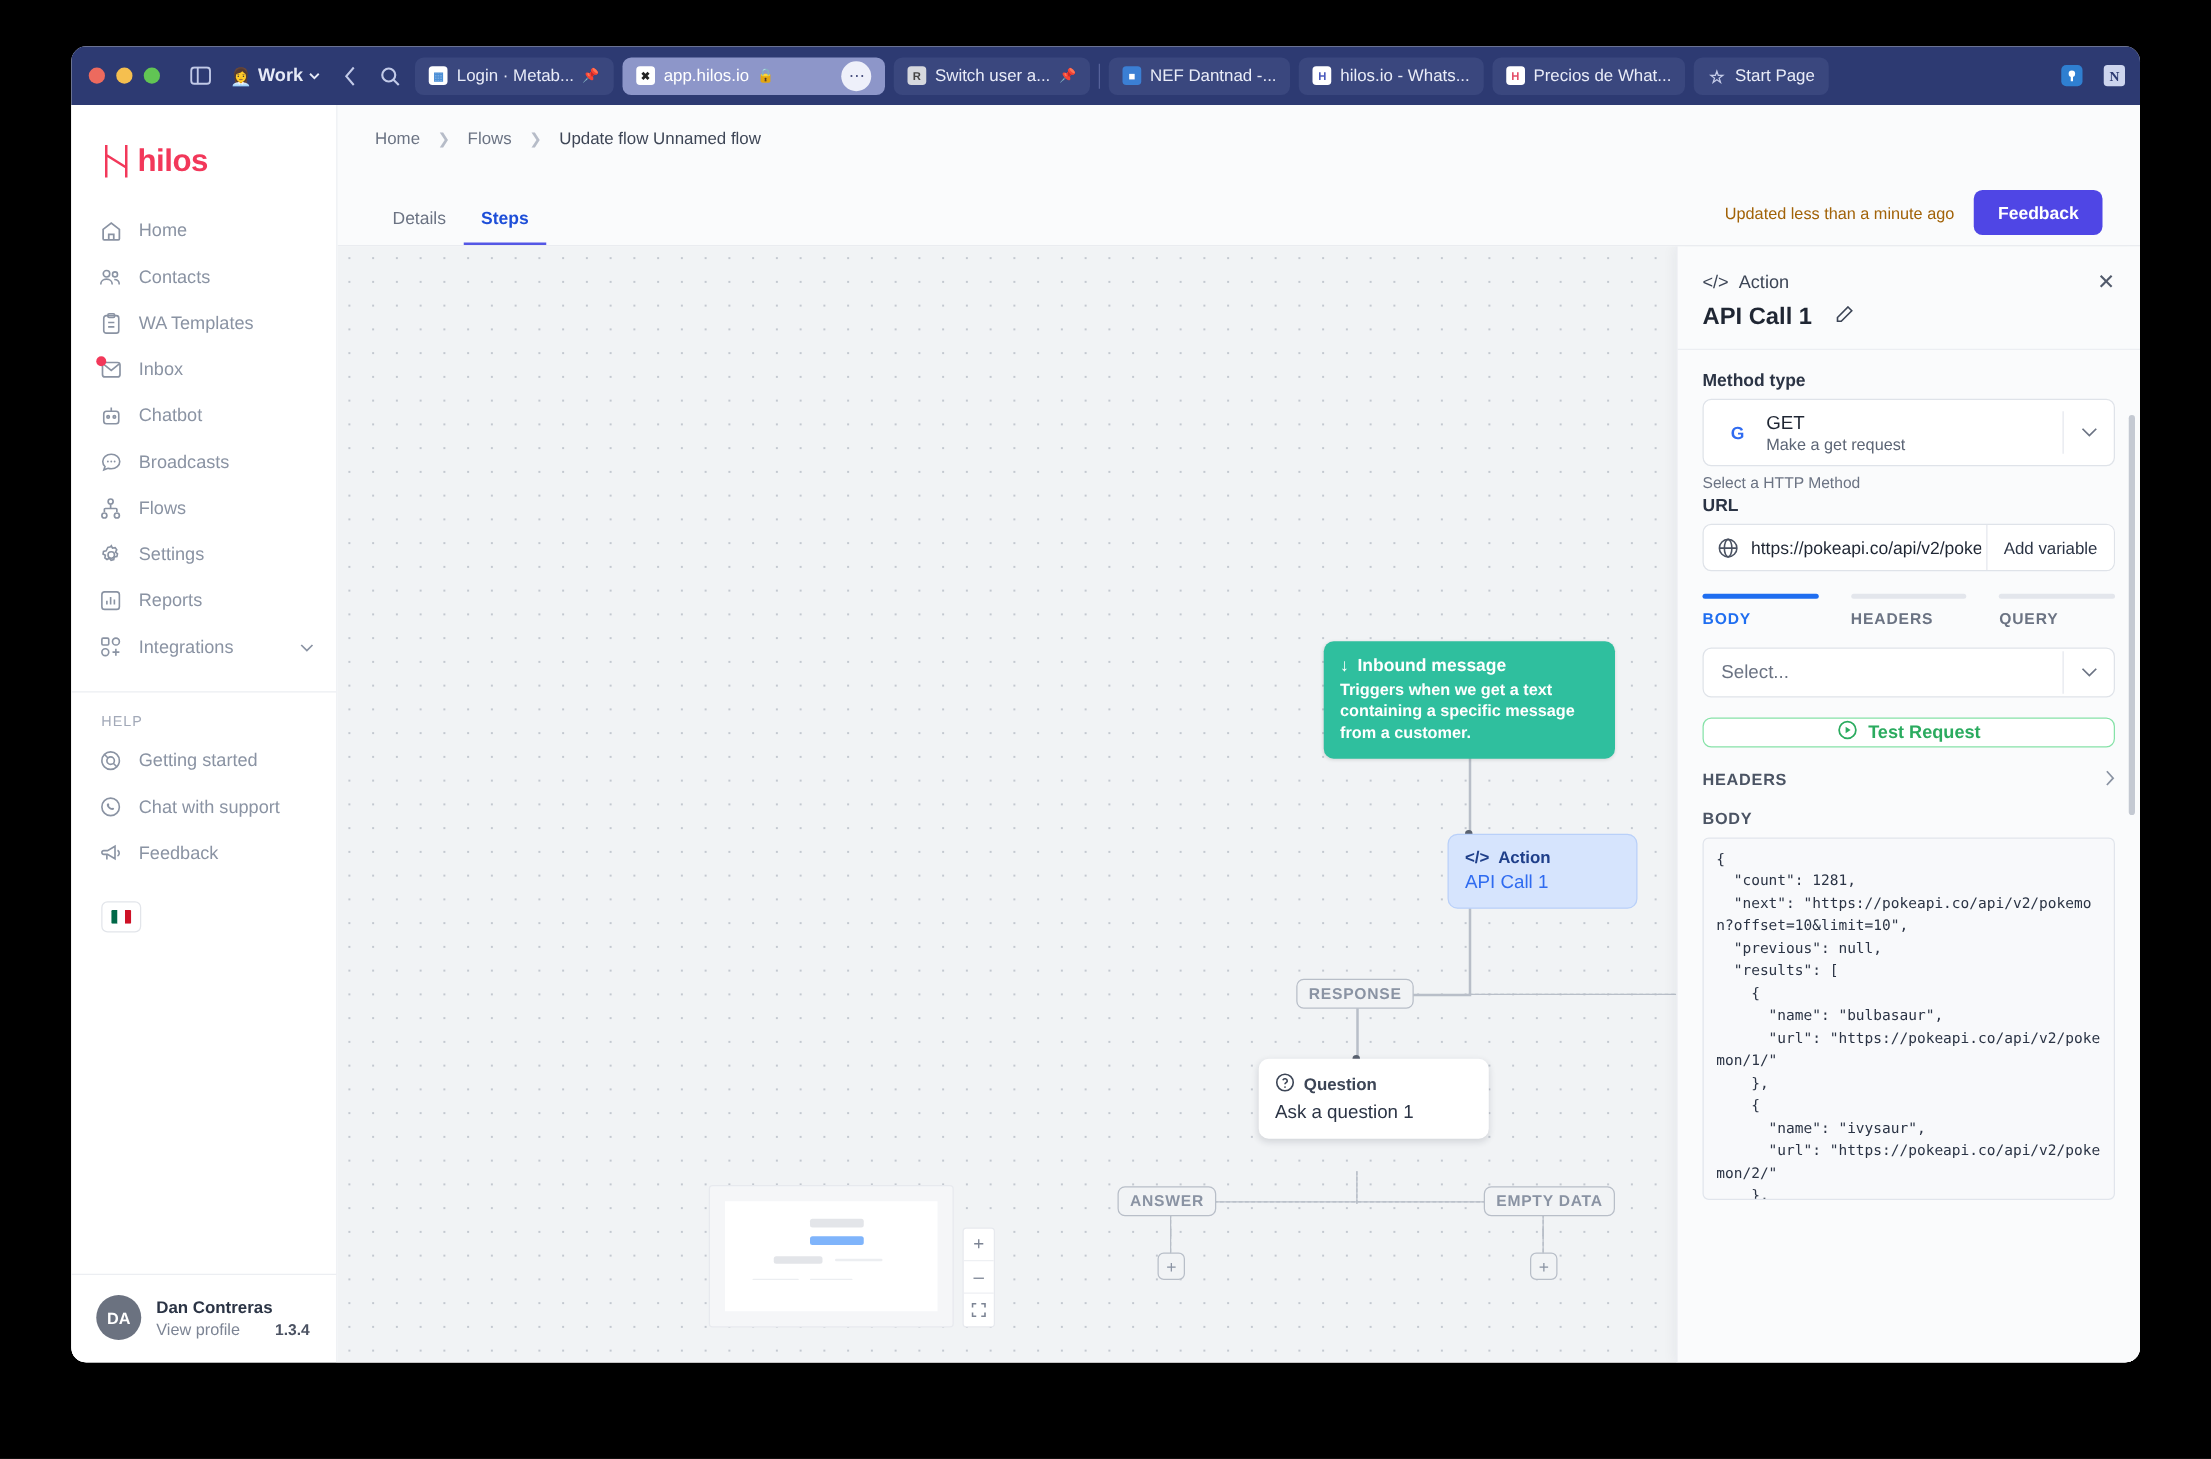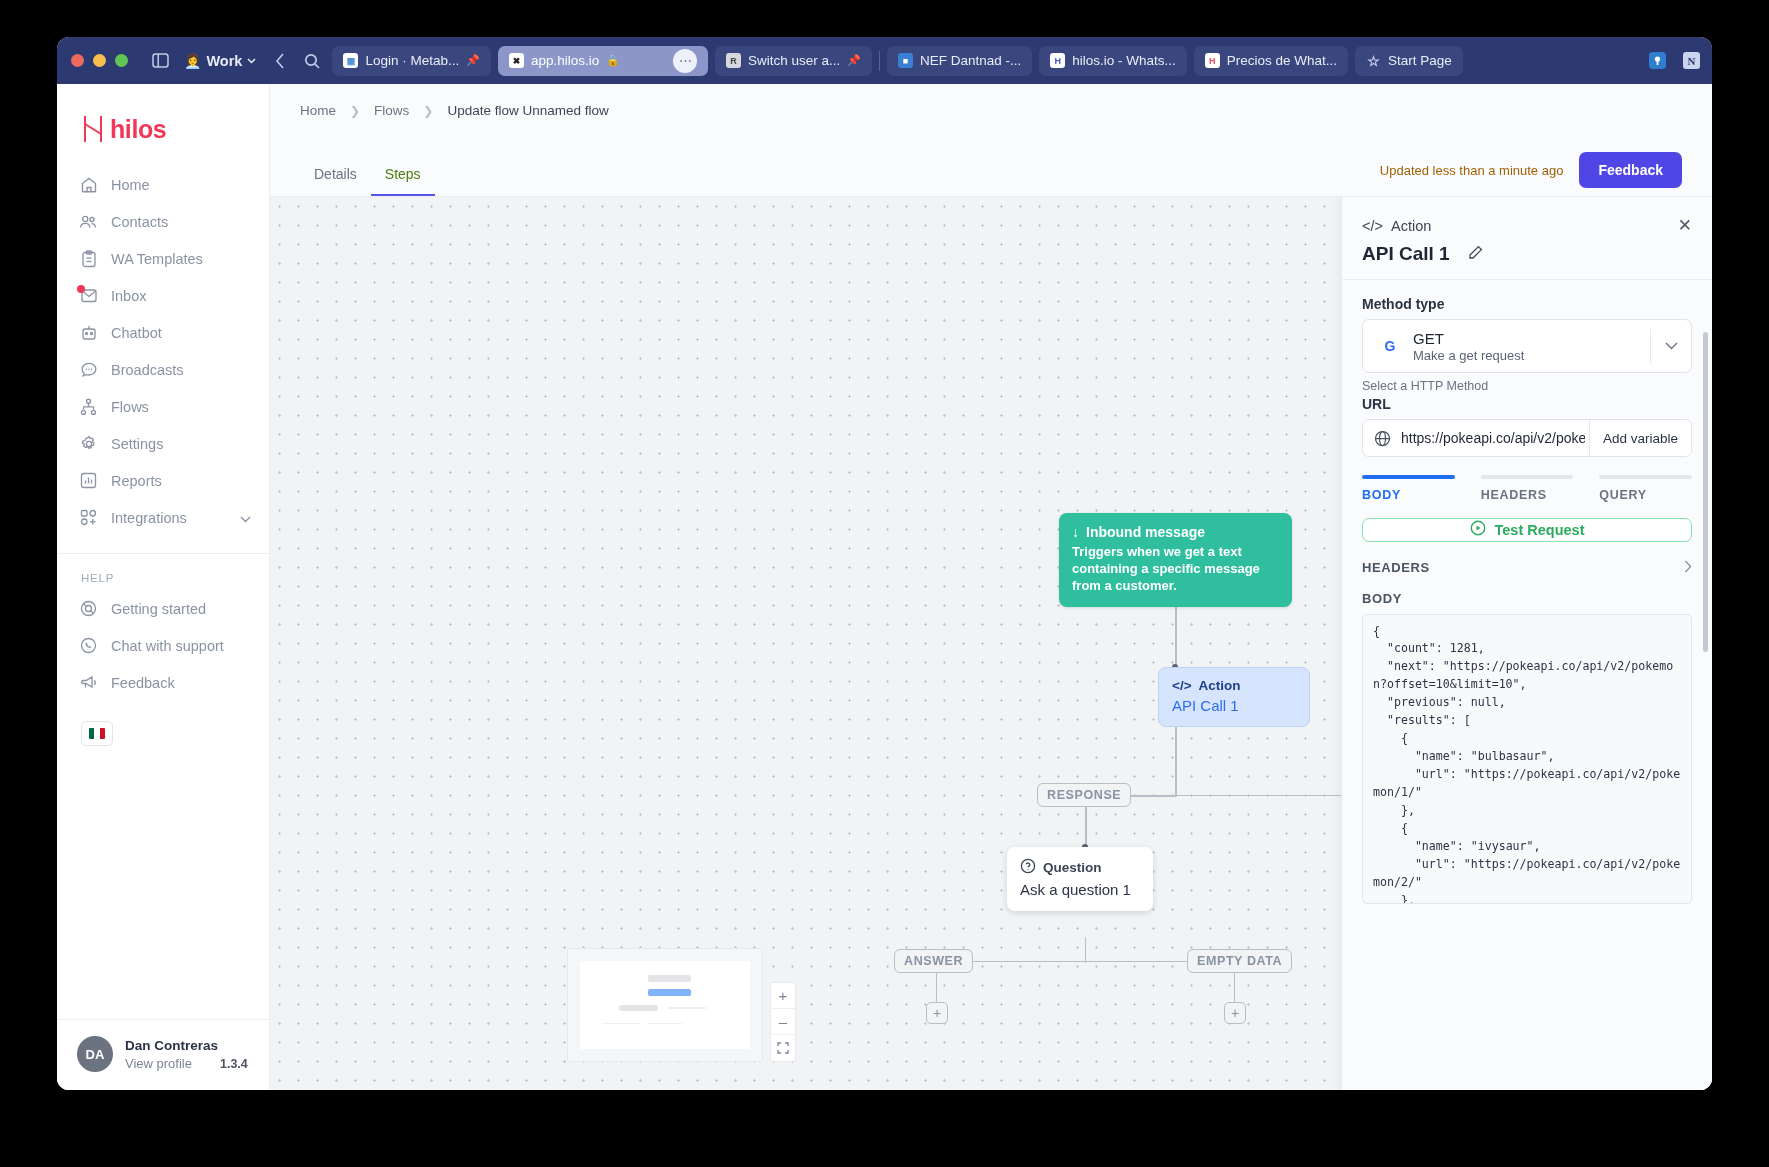--- a/index.html
+++ b/index.html
@@ -161,21 +161,21 @@
   .crumbs { display: flex; align-items: center; gap: 14px; padding: 19px 0 0 30px; font-size: 13.5px; }
   .crumb { color: #6b7383; }
   .crumb.current { color: #3e4656; }
   .crumb-sep { color: #b6bcc8; font-size: 12px; }
 
   .tabs-row { display: flex; align-items: flex-end; padding: 16px 30px 0; position: relative; }
   .ftab {
     font-size: 14px; color: #6b7383; padding: 0 14px 12px;
     border-bottom: 2.5px solid transparent; cursor: pointer; margin-top: 32px;
   }
-  .ftab.active { color: #4d7c0f; border-bottom-color: #5457e5; font-weight: 400; }
+  .ftab.active { color: #1d4ed8; border-bottom-color: #5457e5; font-weight: 700; }
   .topbar-right { margin-left: auto; display: flex; align-items: center; gap: 16px; padding-bottom: 8px; }
   .updated-text { font-size: 13px; color: #a16207; }
   #publish-btn {
     background: #4f46e5; color: #fff; border: none;
     border-radius: 7px; padding: 10px 19px;
     font-size: 14px; font-weight: 600; cursor: pointer;
     font-family: "Liberation Sans", sans-serif;
   }
 
   
@@ -204,21 +204,21 @@
 
   #node-action {
     left: 888px; top: 470px; width: 152px;
     background: #d6e4fd; border: 1px solid #b9d0f9;
     padding: 10px 13px 12px;
   }
   #node-action .na-type { font-size: 13.5px; color: #1f3f8a; font-weight: 600; display: flex; align-items: center; gap: 7px; }
   #node-action .na-name { font-size: 15px; color: #2f6bf0; margin-top: 4px; }
 
   #node-question {
-    left: 737px; top: 650px; width: 146px;
+    left: 737px; top: 650px; width: 184px;
     background: #fff; border-radius: 8px;
     padding: 11px 13px 13px;
     box-shadow: 0 2px 6px rgba(20,30,50,.14);
   }
   #node-question .nq-type { font-size: 13.5px; color: #3c4556; font-weight: 600; display: flex; align-items: center; gap: 7px; }
   #node-question .nq-name { font-size: 15px; color: #2b3445; margin-top: 4px; }
 
   .pill {
     position: absolute;
     background: #f1f3f5;
@@ -782,20 +782,29 @@
               <div class="seg">
                 <div class="bar"></div>
                 <div class="txt">HEADERS</div>
               </div>
               <div class="seg">
                 <div class="bar"></div>
                 <div class="txt">QUERY</div>
               </div>
             </div>
 
+            <div class="plain-select">
+              <span class="ph">Select...</span>
+              <span class="sel-divider"></span>
+              <span class="sel-chev">
+                <svg width="13" height="8" viewBox="0 0 13 8" fill="none" stroke="currentColor" stroke-width="1.4">
+                    <path d="M1 1l5.5 5.5L12 1"></path>
+                  </svg>
+              </span>
+            </div>
 
             <button id="test-request">
               <span>
                 <svg width="16" height="16" viewBox="0 0 16 16" fill="none" stroke="#2bab5f" stroke-width="1.4">
                     <circle cx="8" cy="8" r="6.7"></circle>
                     <path d="M6.5 5.4l4 2.6-4 2.6z" fill="#2bab5f" stroke="none"></path>
                   </svg>
               </span>
               <span>Test Request</span>
             </button>

